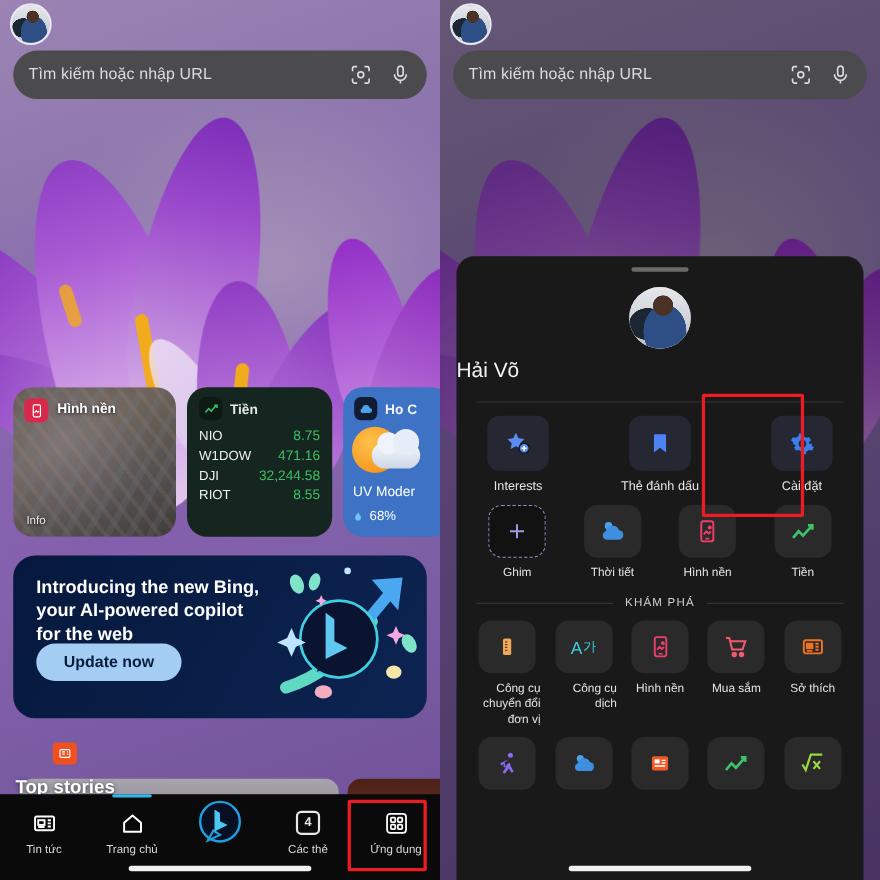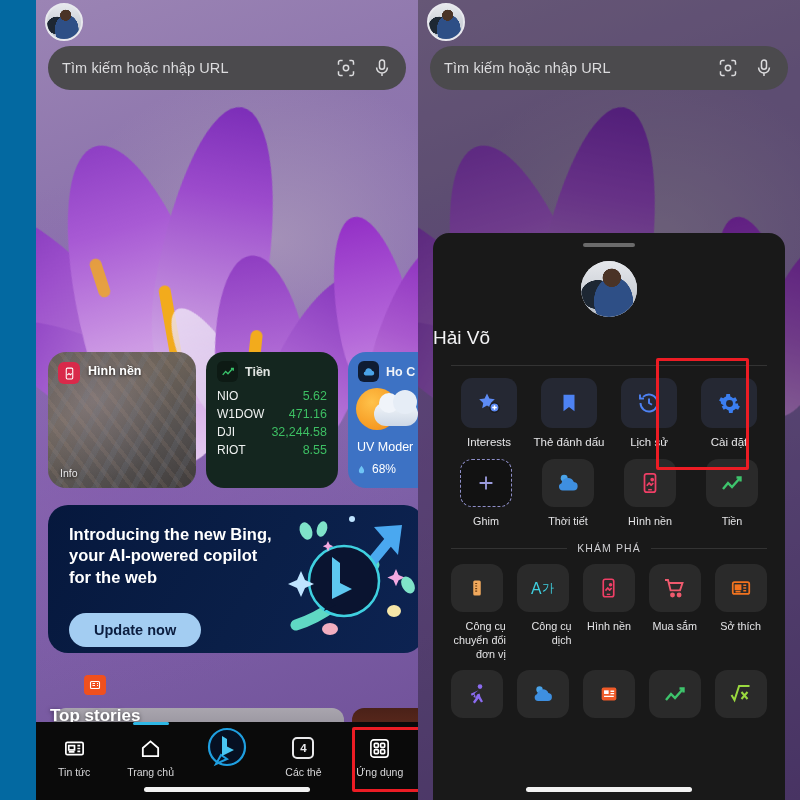--- a/index.html
+++ b/index.html
@@ -1,19 +1,19 @@
 <!DOCTYPE html>
 <html><head>
 <meta charset="utf-8">
 <style>
   * { margin:0; padding:0; box-sizing:border-box; }
   html,body { width:800px; height:800px; background:#000; overflow:hidden;
     font-family:"Liberation Sans", sans-serif; }
 
-  .stage { position:relative; width:800px; height:800px; display:flex; background:#0369a1;padding-left:36px; }
+  .stage { position:relative; width:800px; height:800px; display:flex; background:#0369a1; }
 
   .phone { position:relative; width:400px; height:800px; overflow:hidden; }
   .phone.right { width:400px; }
 
   
   .wallpaper { position:absolute; inset:0; overflow:hidden;
     background:
       radial-gradient(ellipse 300px 240px at 62% 30%, rgba(168,150,185,.85), rgba(140,120,165,0) 70%),
       radial-gradient(ellipse 420px 360px at 20% 55%, rgba(132,84,175,.55), rgba(132,84,175,0) 72%),
       linear-gradient(160deg,#9b84b4 0%, #8e76ad 22%, #8a6fb0 45%, #7d5fa6 68%, #6e4f97 100%);
@@ -105,21 +105,21 @@
   .ww-uv { position:absolute; left:9px; top:88px; color:#fff; font-size:12.5px; white-space:nowrap; }
   .ww-hum { position:absolute; left:9px; top:110px; display:flex; align-items:center; gap:6px;
     color:#fff; font-size:12px; }
 
   
   .bing { position:absolute; left:12px; top:505px; width:376px; height:148px; border-radius:20px;
     background:linear-gradient(120deg,#06183d 0%,#0a1f48 55%,#0d2352 100%);
     overflow:hidden; z-index:5; }
   .bing-txt { position:absolute; left:21px; top:19px; color:#fff; font-size:16.5px;
     font-weight:bold; line-height:1.3; }
-  .bing-btn { position:absolute; left:21px; top:108px; padding:9px 25px; border-radius:20px;
+  .bing-btn { position:absolute; left:21px; top:80px; padding:9px 25px; border-radius:20px;
     background:#a3cdf2; color:#0b1d3f; font-size:14.5px; font-weight:600; }
   .bing-art { position:absolute; right:8px; top:8px; width:150px; height:132px; }
 
   
   .stories { position:absolute; left:14px; top:675px; display:flex; align-items:center; gap:11px; z-index:5;flex-direction:column; }
   .st-ico { width:22px; height:20px; border-radius:4px; background:#f0501e;
     display:flex; align-items:center; justify-content:center; }
   .st-title { color:#fff; font-size:17px; font-weight:bold; text-shadow:0 1px 4px rgba(0,0,0,.6); }
   .story-cards { position:absolute; left:18px; top:708px; display:flex; gap:8px; z-index:4; }
   .sc { width:290px; height:70px; border-radius:12px 12px 0 0;
@@ -239,21 +239,21 @@
           <span class="ws-ico">
             <svg width="14" height="14" viewBox="0 0 24 24" fill="none" stroke="#39c26a" stroke-width="2.4">
               <path d="M3 17l5-6 4 4 8-9"></path>
                 <path d="M17 6h4v4"></path>
             </svg>
           </span>
           <span class="ws-title">Tiền</span>
         </div>
         <div class="ws-row">
           <span class="ws-sym">NIO</span>
-          <span class="ws-val">5.62</span>
+          <span class="ws-val">8.75</span>
         </div>
         <div class="ws-row">
           <span class="ws-sym">W1DOW</span>
           <span class="ws-val">471.16</span>
         </div>
         <div class="ws-row">
           <span class="ws-sym">DJI</span>
           <span class="ws-val">32,244.58</span>
         </div>
         <div class="ws-row">
@@ -439,30 +439,20 @@
         <div class="q">
           <div class="q-tile">
             <svg width="22" height="22" viewBox="0 0 24 24" fill="#4d82f3">
               <path d="M6 3h12v18l-6-4.6L6 21z"></path>
             </svg>
           </div>
           <div class="q-label">Thẻ đánh dấu</div>
         </div>
         <div class="q">
           <div class="q-tile">
-            <svg width="24" height="24" viewBox="0 0 24 24" fill="none" stroke="#4d82f3" stroke-width="1.9">
-              <path d="M3.5 12a8.5 8.5 0 1 0 2.6-6.1"></path>
-                <path d="M3 3.5v4h4"></path>
-                <path d="M12 7.6V12l3 1.8"></path>
-            </svg>
-          </div>
-          <div class="q-label">Lịch sử</div>
-        </div>
-        <div class="q">
-          <div class="q-tile">
             <svg width="23" height="23" viewBox="0 0 24 24" fill="#3b7ef0">
               <path d="M12 8.4a3.6 3.6 0 1 0 0 7.2 3.6 3.6 0 0 0 0-7.2zm9 3.6c0 .6-.05 1.1-.14 1.7l2 1.5-1.9 3.3-2.4-.95a7.9 7.9 0 0 1-2.9 1.7l-.37 2.55h-3.8l-.37-2.55a7.9 7.9 0 0 1-2.9-1.7l-2.4.95-1.9-3.3 2-1.5A9.6 9.6 0 0 1 3 12c0-.6.05-1.1.14-1.7l-2-1.5 1.9-3.3 2.4.95a7.9 7.9 0 0 1 2.9-1.7L8.71 2.2h3.8l.37 2.55a7.9 7.9 0 0 1 2.9 1.7l2.4-.95 1.9 3.3-2 1.5c.09.6.14 1.1.14 1.7z"></path>
             </svg>
           </div>
           <div class="q-label">Cài đặt</div>
         </div>
       </div>
 
 
       <div class="grid4">

